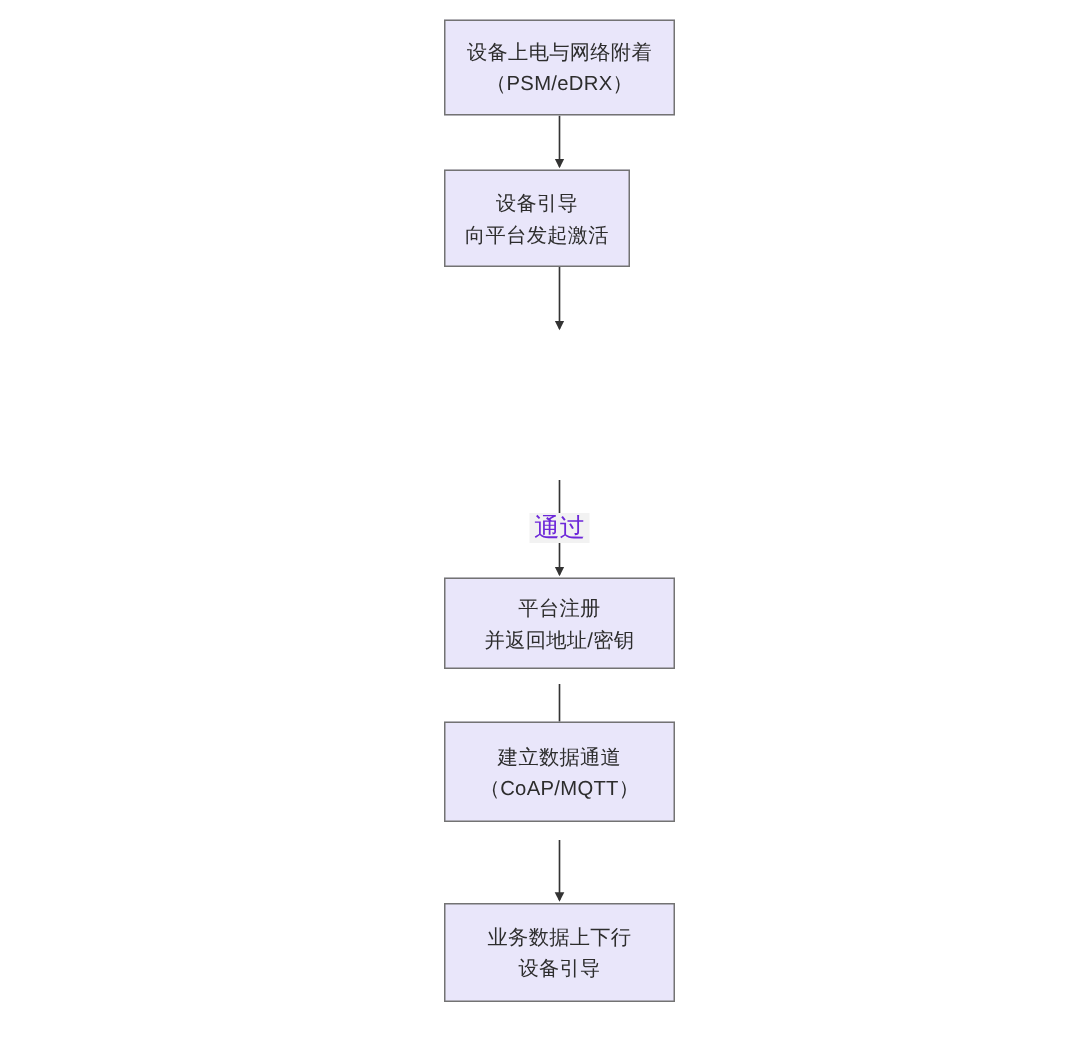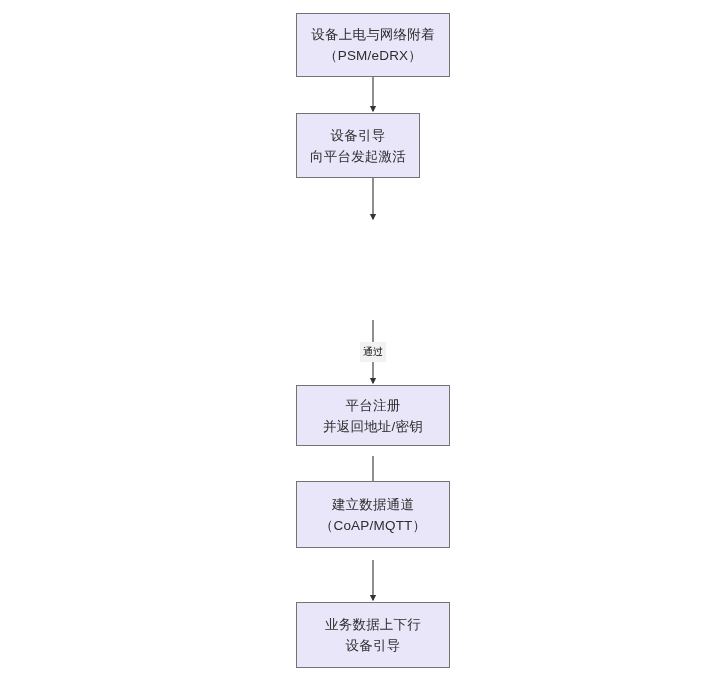--- a/index.html
+++ b/index.html
@@ -71,22 +71,22 @@
   }
   .decision .node-label {
     position: relative;
     z-index: 2;
   }
 
   
   .edge-label {
     position: absolute;
     background: #f2f2f2;
-    color: #000000;
-    font-size: 10px;
+    color: #6d28d9;
+    font-size: 17px;
     line-height: 18px;
     padding: 1px 3px;
     white-space: nowrap;
     transform: translate(-50%, -50%);
   }
 </style>
 </head>
 <body>
 
 <div id="flow-canvas">

